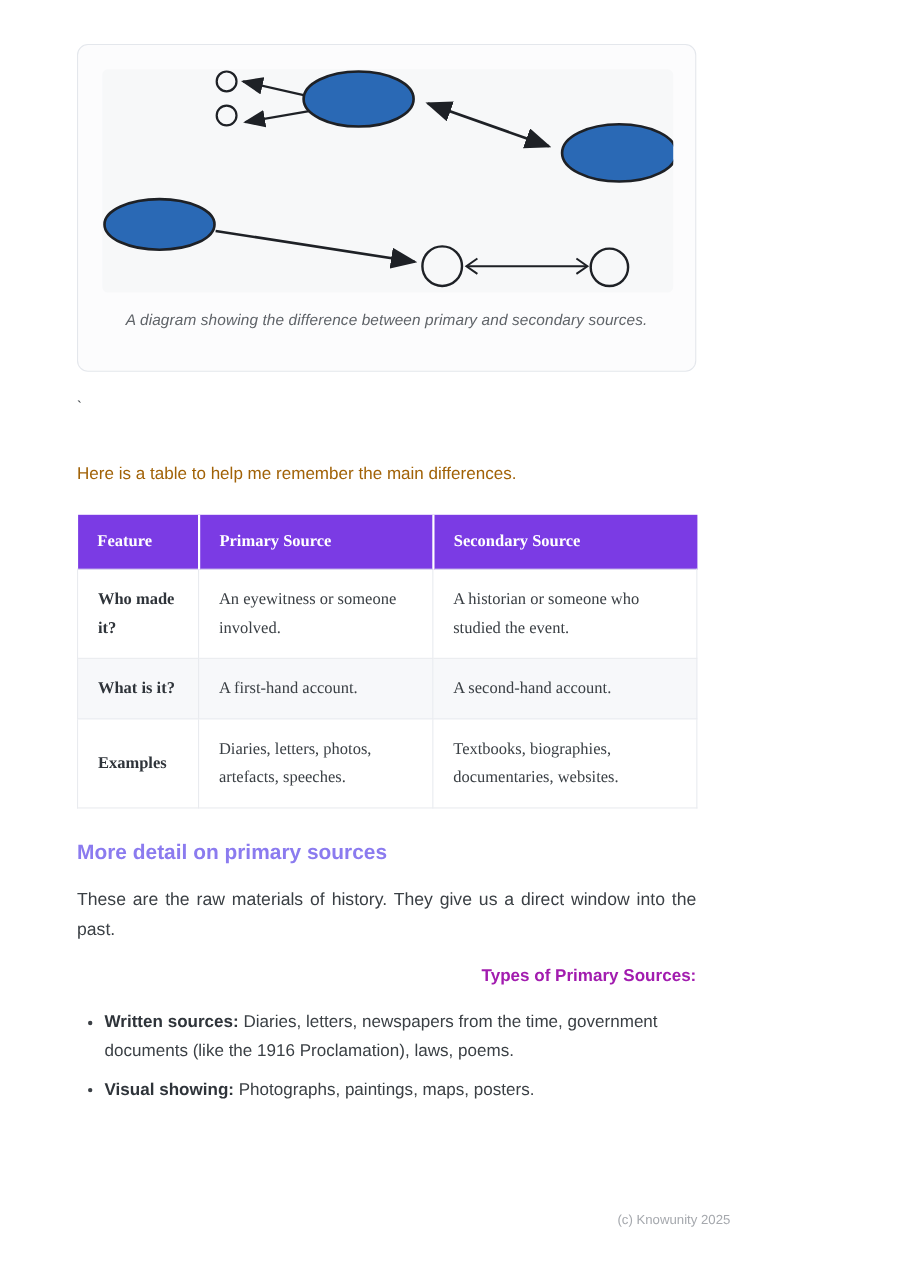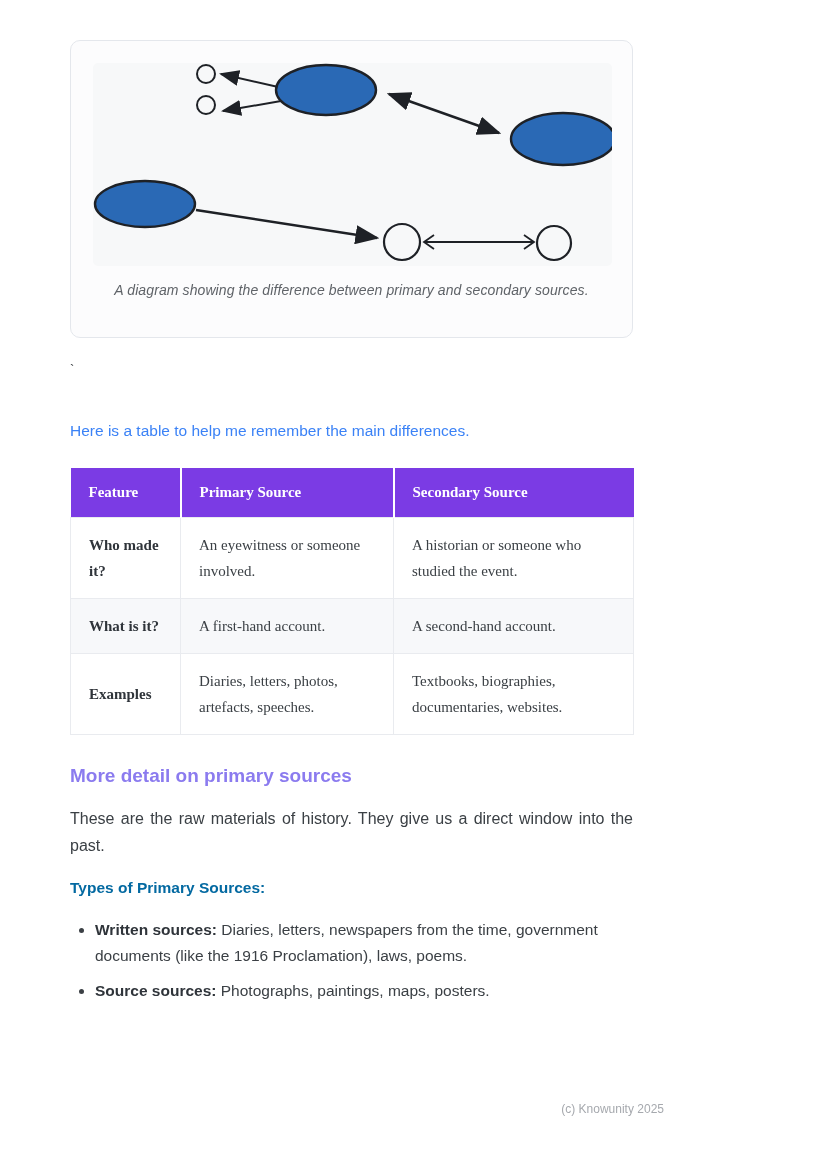--- a/index.html
+++ b/index.html
@@ -18,21 +18,21 @@
     width:519px; height:203px; background:#f7f8f9; border-radius:5px;
   }
   .figure-image svg { display:block; }
   .figure-caption {
     margin-top:16px; text-align:center;
     font-style:italic; font-size:14px; color:#5f6368; letter-spacing:.1px;
   }
 
   .stray { display:block; margin-top:24px; height:20px; font-size:13px; color:#3b4045; }
 
-  .intro { margin-top:38px; font-size:15.5px; line-height:22px; color:#3b82f6; }
+  .intro { margin-top:38px; font-size:15.5px; line-height:22px; color:#a16207; }
 
   
   table.diff-table { margin-top:26px; width:563px; border-collapse:collapse; table-layout:fixed;font-family:Liberation Serif, serif; }
   .diff-table col.c1 { width:110px; }
   .diff-table col.c2 { width:213px; }
   .diff-table col.c3 { width:240px; }
   .diff-table thead th {
     background:#7b3be4; color:#ffffff; font-weight:700; font-size:15px;
     text-align:left; padding:16px 18px; border-right:2px solid #ffffff;
   }
@@ -41,21 +41,21 @@
     border:1px solid #e9ebef; font-size:15px; line-height:26px;
     padding:14px 18px; vertical-align:middle; color:#3b4045; background:#ffffff;
   }
   .diff-table tbody tr:nth-child(even) td { background:#f7f8fa; }
   .diff-table tbody td.feature { font-weight:700; color:#2f343a; }
 
   .section-heading { margin-top:30px; font-size:19px; font-weight:700; color:#8b7bef; }
 
   .body-par { margin-top:18px; font-size:16px; line-height:27px; text-align:justify; color:#3b4045; }
 
-  .list-title { margin-top:20px; font-size:15.5px; font-weight:700; color:#0369a1; }
+  .list-title { margin-top:20px; font-size:15.5px; font-weight:700; color:#a21caf;text-align:right; }
 
   ul.src-list { margin-top:20px; padding-left:25px; list-style:disc; }
   ul.src-list li { font-size:15.5px; line-height:26px; margin-bottom:9px; color:#3b4045; }
   ul.src-list li b { color:#2f343a; }
 
   .footer-note {
     position:absolute; top:1102px; right:52px;
     font-size:12px; color:#a6a9ae; z-index:1;
   }
   .accent-bar {
@@ -141,21 +141,21 @@
     <p class="body-par">These are the raw materials of history. They give us a direct window into the past.</p>
 
     <p class="list-title">Types of Primary Sources:</p>
 
     <ul class="src-list">
       <li>
         <b>Written sources:</b>
         <span>Diaries, letters, newspapers from the time, government documents (like the 1916 Proclamation), laws, poems.</span>
       </li>
       <li>
-        <b>Source sources:</b>
+        <b>Visual showing:</b>
         <span>Photographs, paintings, maps, posters.</span>
       </li>
     </ul>
 
   </div>
 
   <div class="footer-note">(c) Knowunity 2025</div>
   <div class="accent-bar"></div>
 </div>
 

